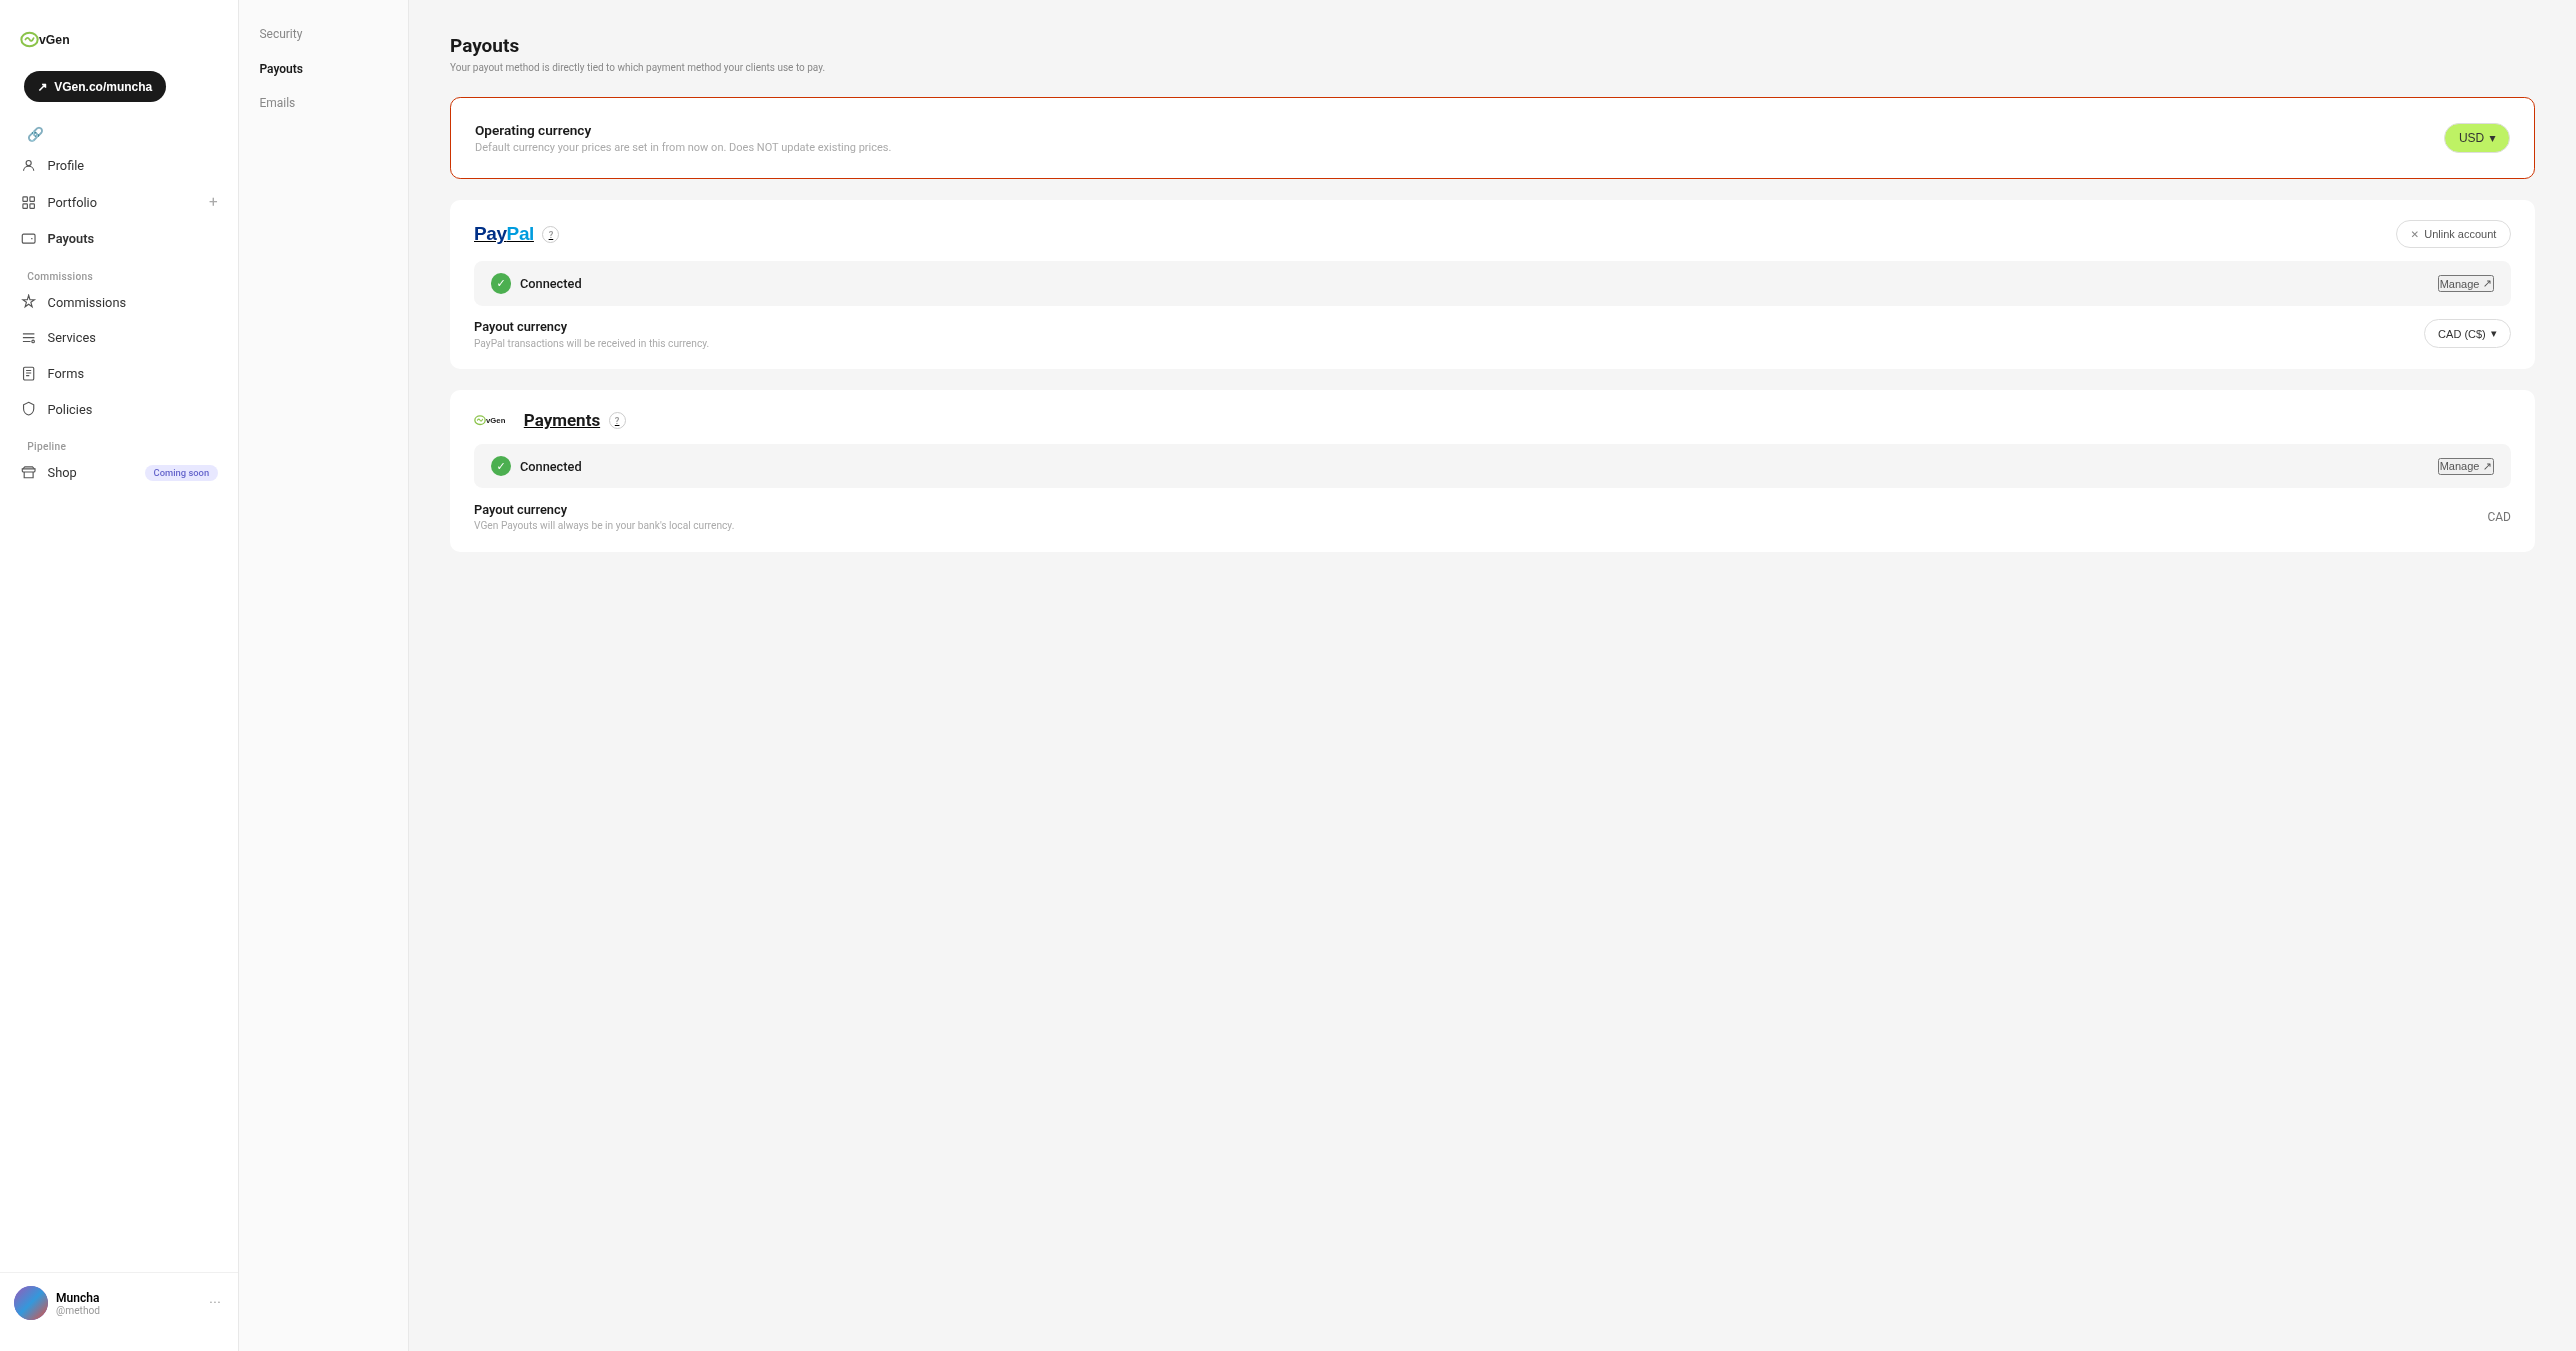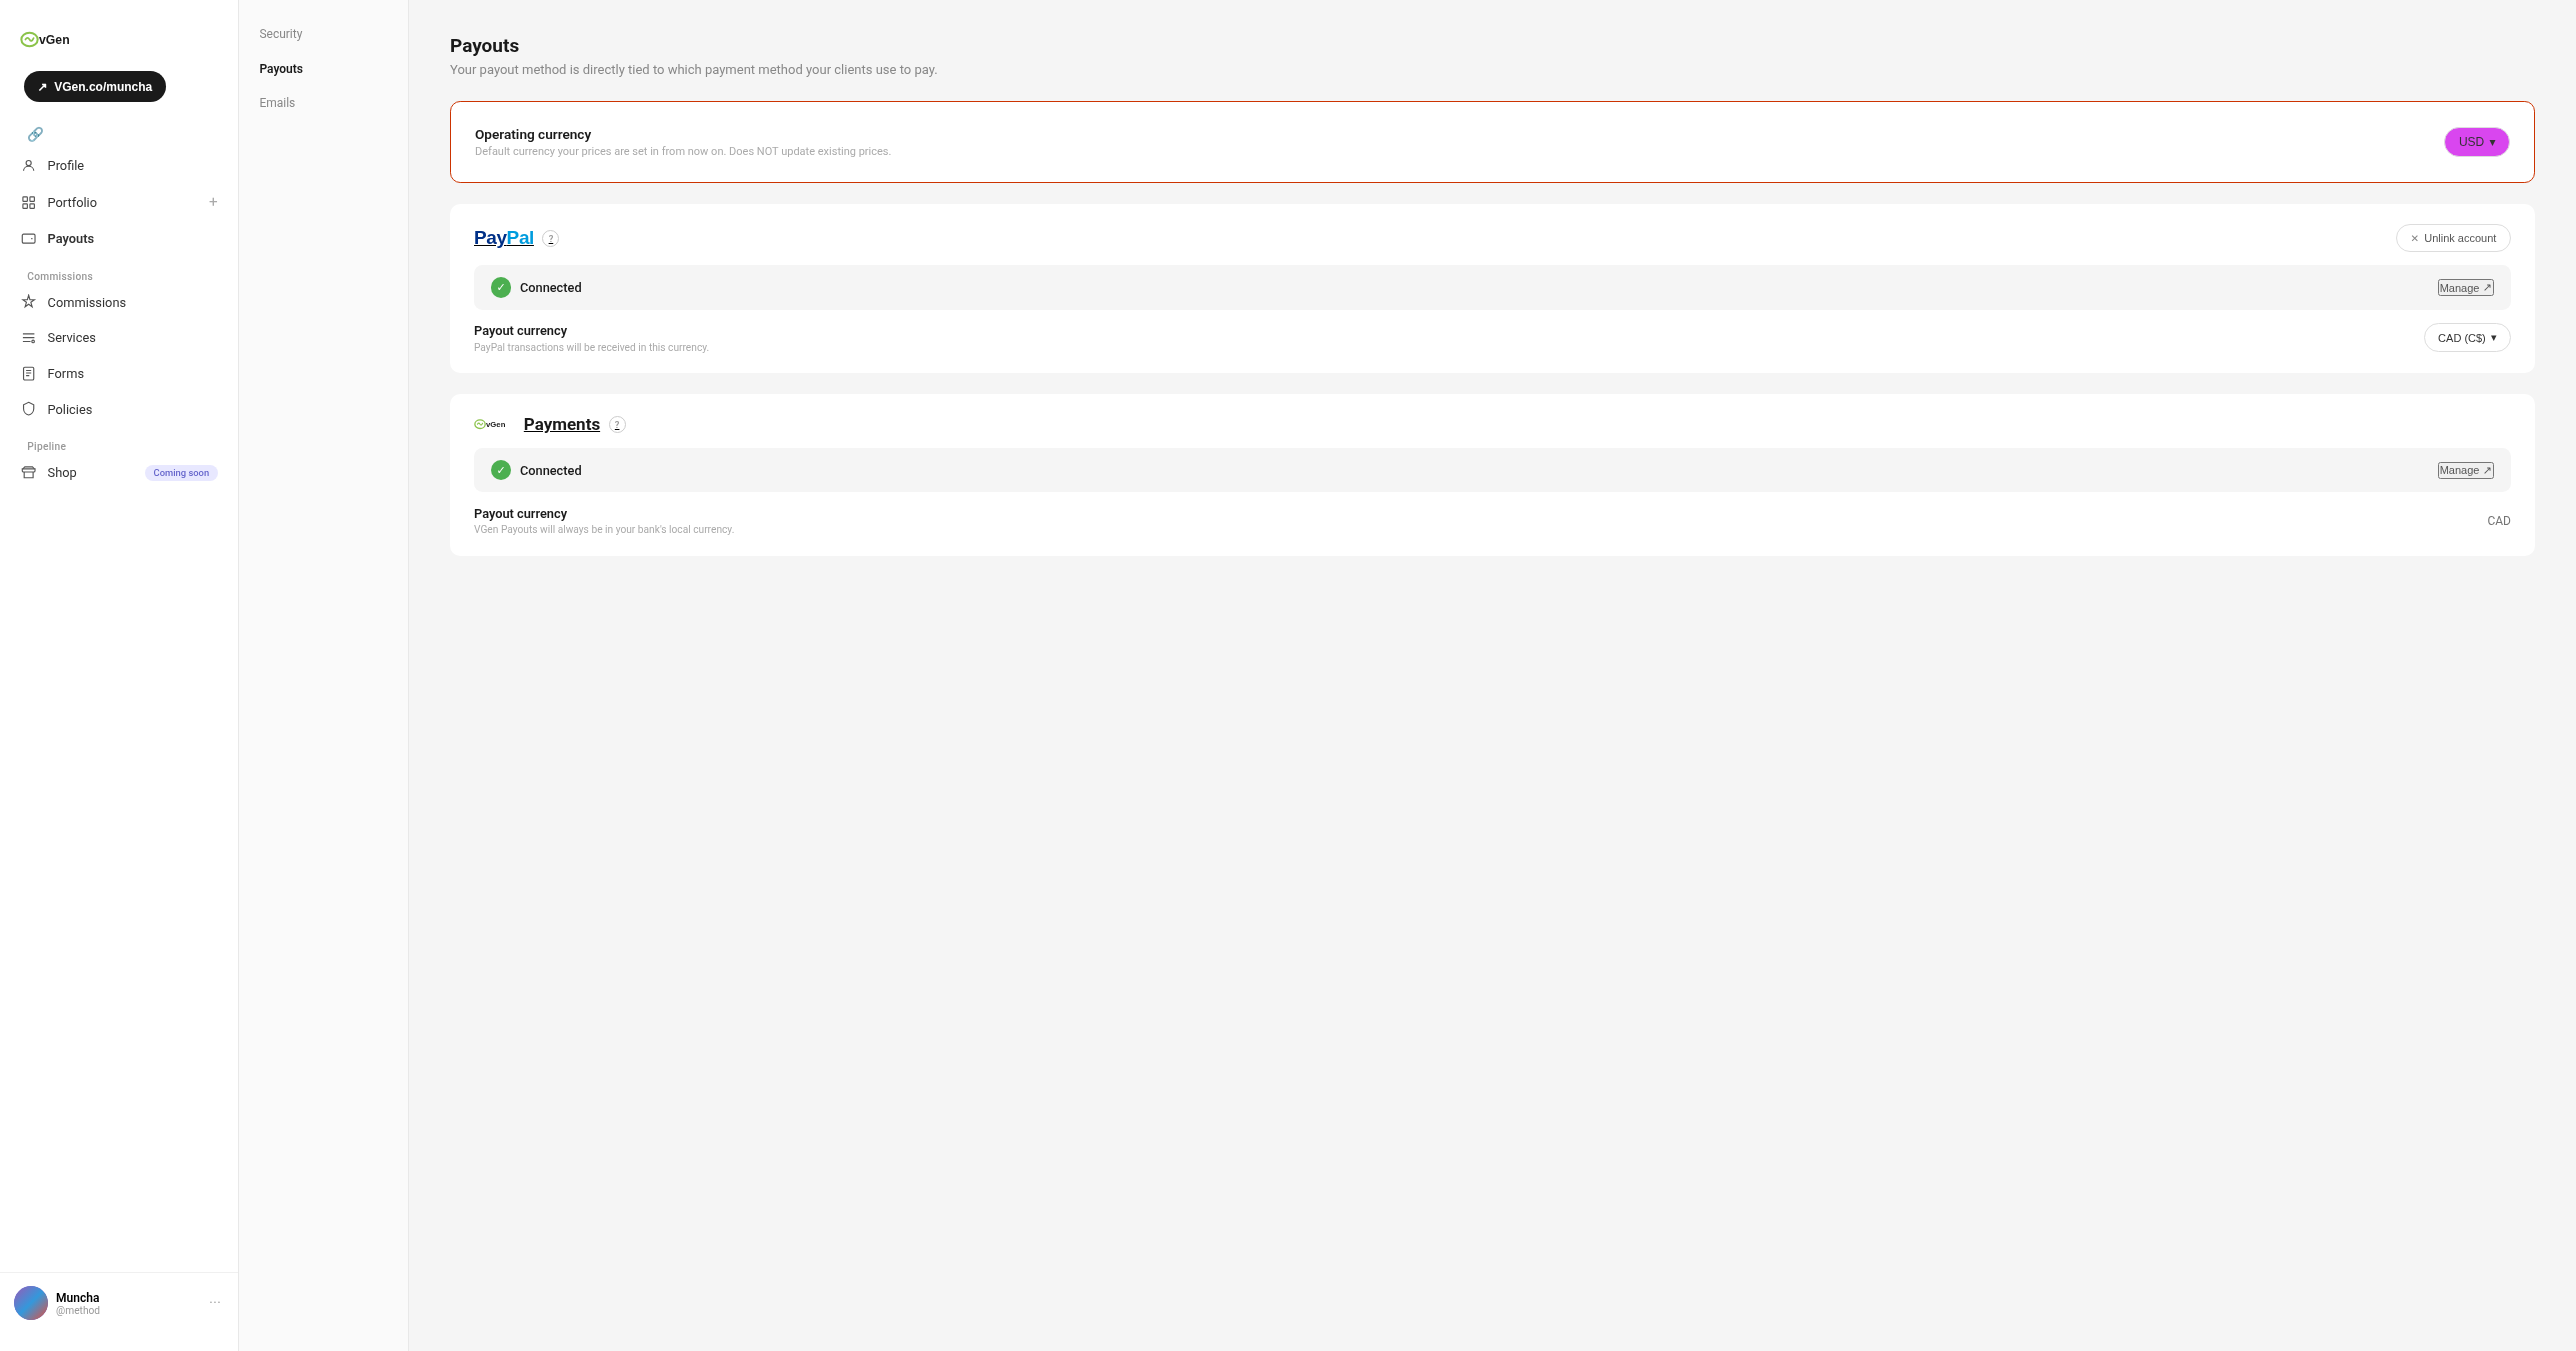--- a/index.html
+++ b/index.html
@@ -197,21 +197,21 @@
     }
 
     .page-title {
       font-size: 19px;
       font-weight: 700;
       margin-bottom: 5.1px;
       color: #1a1a1a;
     }
 
     .page-subtitle {
-      font-size: 13px;
+      font-size: 10px;
       color: #888;
       margin-bottom: 24px;
     }
 
     
     .currency-card {
       background: #fff;
       border-radius: 10.2px;
       border: 1.7px solid #cc3300;
       padding: 24px 24px;
@@ -236,21 +236,21 @@
     .currency-select {
       display: flex;
       align-items: center;
       gap: 5.1px;
       border: 0.9px solid #ddd;
       border-radius: 17px;
       padding: 6.8px 13.6px;
       font-size: 12px;
       font-weight: 500;
       cursor: pointer;
-      background: #d946ef;
+      background: #bef264;
       color: #333;
     }
 
     
     .payment-section {
       background: #fff;
       border-radius: 10.2px;
       padding: 20.4px 24px;
       margin-bottom: 20.4px;
     }

